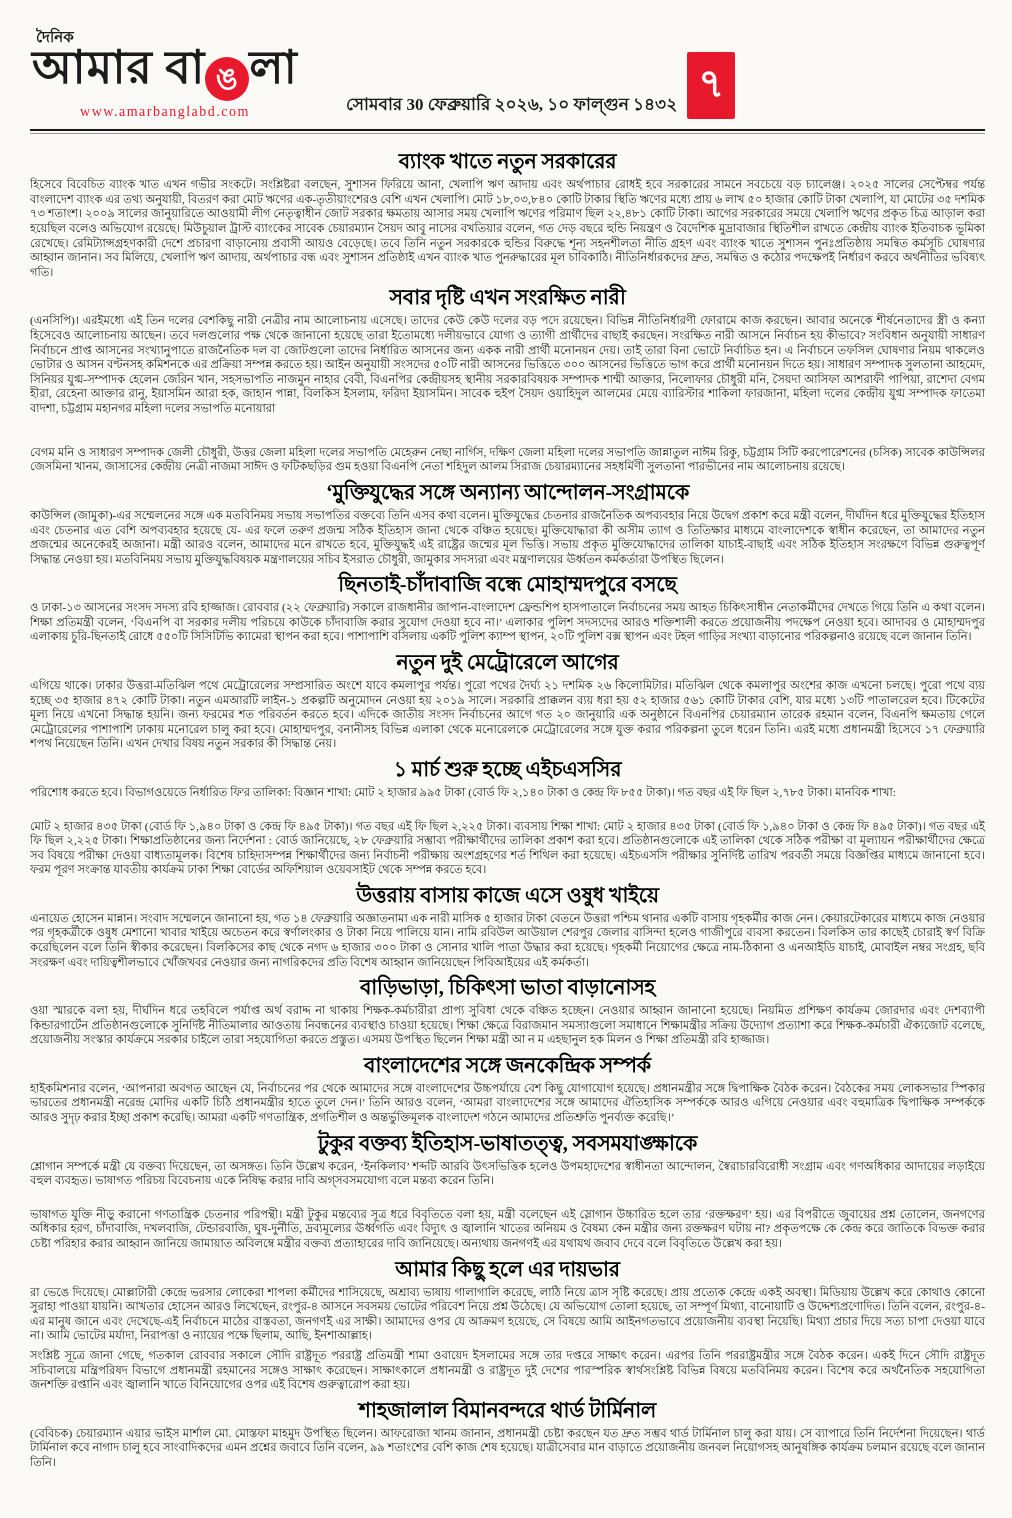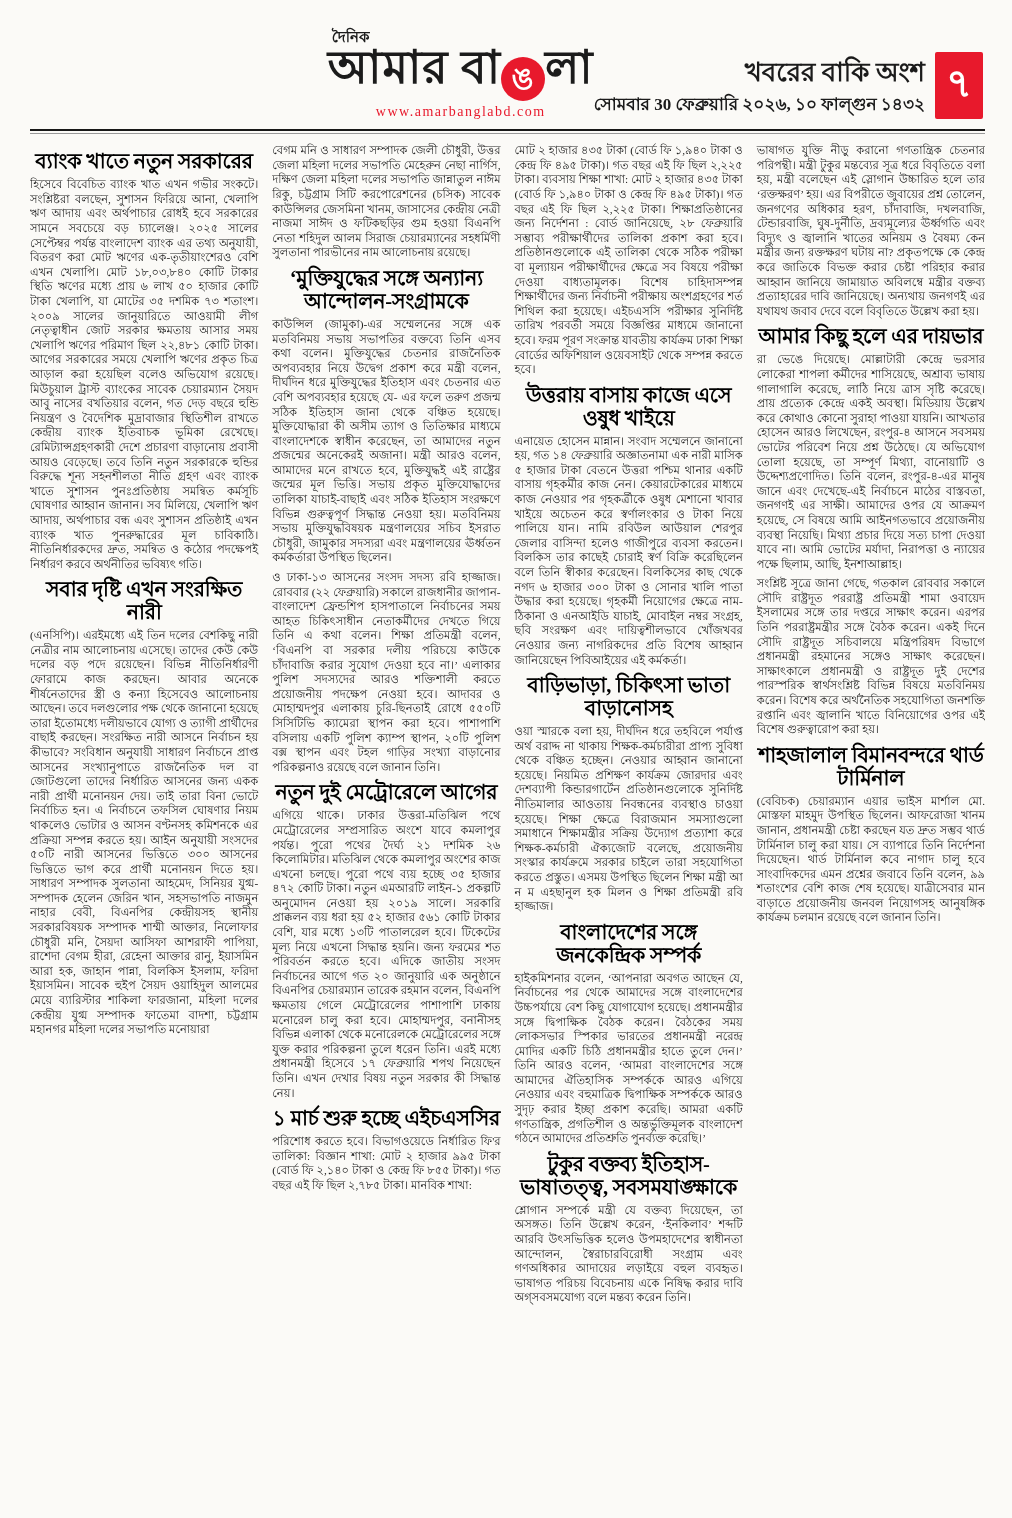--- a/index.html
+++ b/index.html
@@ -9,22 +9,23 @@
     background:#fbfaf7;
     font-family:"Liberation Serif","DejaVu Serif",serif;
     color:#1b1b1b;
     overflow:hidden;
     position:relative;
   }
   .page { padding:22px 27px 0 30px; }
 
   
   .header {
-    display:flex; justify-content:flex-end; align-items:flex-end;
+    display:flex; justify-content:flex-start; align-items:flex-end;
     padding:8px 2px 10px 2px;
+    gap:48px;
   }
   .masthead { line-height:1; }
   .daily-label { font-size:15px; font-weight:700; margin-left:4px; }
   .paper-title { font-size:46px; font-weight:700; letter-spacing:1px; line-height:1.02; }
   .nga-wrap {
     display:inline-flex; align-items:center; justify-content:center;
     width:44px; height:44px; border-radius:50%;
     background:var(--accent); color:#fff; vertical-align:-6px;
     font-size:30px; font-weight:700;
   }
@@ -36,21 +37,21 @@
   .page-badge {
     width:48px; min-height:64px; background:var(--accent); border-radius:2px;
     display:flex; align-items:center; justify-content:center;
     color:#fff; font-size:40px; font-weight:700;
   }
   .rule-thick { height:2px; background:#181818; }
   .rule-thin  { height:1px; background:#9a9a9a; margin-top:2px; }
 
   
   .columns {
-    display:flex; gap:14px; padding-top:9px; height:1360px; overflow:hidden;
+    display:flex; gap:14px; padding-top:9px; height:1360px; overflow:hidden;flex-direction:column;
   }
   .col { flex:1 1 0; min-width:0; }
   .headline {
     font-size:20.5px; font-weight:700; text-align:center;
     line-height:1.12; margin:7px 0 4px 0; color:#000;
     letter-spacing:-0.2px;
   }
   .body-text {
     font-size:11.4px; line-height:1.28; text-align:justify;
     color:#222; margin-bottom:5px;
@@ -65,21 +66,20 @@
   <div class="header">
     <div class="masthead">
       <div class="daily-label">দৈনিক</div>
       <div class="paper-title"><span>আমার বা</span><span class="nga-wrap">
             <span>ঙ</span>
           </span><span>লা</span></div>
       <div class="website">www.amarbanglabd.com</div>
     </div>
     <div class="header-right">
       <div class="header-right-text">
-        <div class="section-title">খবরের বাকি অংশ</div>
         <div class="dateline">সোমবার 30 ফেব্রুয়ারি ২০২৬, ১০ ফাল্গুন ১৪৩২</div>
       </div>
       <div class="page-badge">
         <span>৭</span>
       </div>
     </div>
   </div>
 
   <div class="rule-thick"></div>
   <div class="rule-thin"></div>
@@ -88,20 +88,21 @@
       <div class="col">
         <div class="headline">ব্যাংক খাতে নতুন সরকারের</div>
         <div class="body-text">হিসেবে বিবেচিত ব্যাংক খাত এখন গভীর সংকটে। সংশ্লিষ্টরা বলছেন, সুশাসন ফিরিয়ে আনা, খেলাপি ঋণ আদায় এবং অর্থপাচার রোধই হবে সরকারের সামনে সবচেয়ে বড় চ্যালেঞ্জ। ২০২৫ সালের সেপ্টেম্বর পর্যন্ত বাংলাদেশ ব্যাংক এর তথ্য অনুযায়ী, বিতরণ করা মোট ঋণের এক-তৃতীয়াংশেরও বেশি এখন খেলাপি। মোট ১৮,০৩,৮৪০ কোটি টাকার স্থিতি ঋণের মধ্যে প্রায় ৬ লাখ ৫০ হাজার কোটি টাকা খেলাপি, যা মোটের ৩৫ দশমিক ৭৩ শতাংশ। ২০০৯ সালের জানুয়ারিতে আওয়ামী লীগ নেতৃত্বাধীন জোট সরকার ক্ষমতায় আসার সময় খেলাপি ঋণের পরিমাণ ছিল ২২,৪৮১ কোটি টাকা। আগের সরকারের সময়ে খেলাপি ঋণের প্রকৃত চিত্র আড়াল করা হয়েছিল বলেও অভিযোগ রয়েছে। মিউচুয়াল ট্রাস্ট ব্যাংকের সাবেক চেয়ারম্যান সৈয়দ আবু নাসের বখতিয়ার বলেন, গত দেড় বছরে হুন্ডি নিয়ন্ত্রণ ও বৈদেশিক মুদ্রাবাজার স্থিতিশীল রাখতে কেন্দ্রীয় ব্যাংক ইতিবাচক ভূমিকা রেখেছে। রেমিট্যান্সগ্রহণকারী দেশে প্রচারণা বাড়ানোয় প্রবাসী আয়ও বেড়েছে। তবে তিনি নতুন সরকারকে হুন্ডির বিরুদ্ধে শূন্য সহনশীলতা নীতি গ্রহণ এবং ব্যাংক খাতে সুশাসন পুনঃপ্রতিষ্ঠায় সমন্বিত কর্মসূচি ঘোষণার আহ্বান জানান। সব মিলিয়ে, খেলাপি ঋণ আদায়, অর্থপাচার বন্ধ এবং সুশাসন প্রতিষ্ঠাই এখন ব্যাংক খাত পুনরুদ্ধারের মূল চাবিকাঠি। নীতিনির্ধারকদের দ্রুত, সমন্বিত ও কঠোর পদক্ষেপই নির্ধারণ করবে অর্থনীতির ভবিষ্যৎ গতি।</div>
         <div class="headline">সবার দৃষ্টি এখন সংরক্ষিত নারী</div>
         <div class="body-text">(এনসিপি)। এরইমধ্যে এই তিন দলের বেশকিছু নারী নেত্রীর নাম আলোচনায় এসেছে। তাদের কেউ কেউ দলের বড় পদে রয়েছেন। বিভিন্ন নীতিনির্ধারণী ফোরামে কাজ করছেন। আবার অনেকে শীর্ষনেতাদের স্ত্রী ও কন্যা হিসেবেও আলোচনায় আছেন। তবে দলগুলোর পক্ষ থেকে জানানো হয়েছে তারা ইতোমধ্যে দলীয়ভাবে যোগ্য ও ত্যাগী প্রার্থীদের বাছাই করছেন। সংরক্ষিত নারী আসনে নির্বাচন হয় কীভাবে? সংবিধান অনুযায়ী সাধারণ নির্বাচনে প্রাপ্ত আসনের সংখ্যানুপাতে রাজনৈতিক দল বা জোটগুলো তাদের নির্ধারিত আসনের জন্য একক নারী প্রার্থী মনোনয়ন দেয়। তাই তারা বিনা ভোটে নির্বাচিত হন। এ নির্বাচনে তফসিল ঘোষণার নিয়ম থাকলেও ভোটার ও আসন বণ্টনসহ কমিশনকে এর প্রক্রিয়া সম্পন্ন করতে হয়। আইন অনুযায়ী সংসদের ৫০টি নারী আসনের ভিত্তিতে ৩০০ আসনের ভিত্তিতে ভাগ করে প্রার্থী মনোনয়ন দিতে হয়। সাধারণ সম্পাদক সুলতানা আহমেদ, সিনিয়র যুগ্ম-সম্পাদক হেলেন জেরিন খান, সহসভাপতি নাজমুন নাহার বেবী, বিএনপির কেন্দ্রীয়সহ স্থানীয় সরকারবিষয়ক সম্পাদক শাম্মী আক্তার, নিলোফার চৌধুরী মনি, সৈয়দা আসিফা আশরাফী পাপিয়া, রাশেদা বেগম হীরা, রেহেনা আক্তার রানু, ইয়াসমিন আরা হক, জাহান পান্না, বিলকিস ইসলাম, ফরিদা ইয়াসমিন। সাবেক হুইপ সৈয়দ ওয়াহিদুল আলমের মেয়ে ব্যারিস্টার শাকিলা ফারজানা, মহিলা দলের কেন্দ্রীয় যুগ্ম সম্পাদক ফাতেমা বাদশা, চট্টগ্রাম মহানগর মহিলা দলের সভাপতি মনোয়ারা</div>
       </div>
       <div class="col">
         <div class="body-text">বেগম মনি ও সাধারণ সম্পাদক জেলী চৌধুরী, উত্তর জেলা মহিলা দলের সভাপতি মেহেরুন নেছা নার্গিস, দক্ষিণ জেলা মহিলা দলের সভাপতি জান্নাতুল নাঈম রিকু, চট্টগ্রাম সিটি করপোরেশনের (চসিক) সাবেক কাউন্সিলর জেসমিনা খানম, জাসাসের কেন্দ্রীয় নেত্রী নাজমা সাঈদ ও ফটিকছড়ির গুম হওয়া বিএনপি নেতা শহিদুল আলম সিরাজ চেয়ারম্যানের সহধর্মিণী সুলতানা পারভীনের নাম আলোচনায় রয়েছে।</div>
         <div class="headline">‘মুক্তিযুদ্ধের সঙ্গে অন্যান্য আন্দোলন-সংগ্রামকে</div>
         <div class="body-text">কাউন্সিল (জামুকা)-এর সম্মেলনের সঙ্গে এক মতবিনিময় সভায় সভাপতির বক্তব্যে তিনি এসব কথা বলেন। মুক্তিযুদ্ধের চেতনার রাজনৈতিক অপব্যবহার নিয়ে উদ্বেগ প্রকাশ করে মন্ত্রী বলেন, দীর্ঘদিন ধরে মুক্তিযুদ্ধের ইতিহাস এবং চেতনার এত বেশি অপব্যবহার হয়েছে যে- এর ফলে তরুণ প্রজন্ম সঠিক ইতিহাস জানা থেকে বঞ্চিত হয়েছে। মুক্তিযোদ্ধারা কী অসীম ত্যাগ ও তিতিক্ষার মাধ্যমে বাংলাদেশকে স্বাধীন করেছেন, তা আমাদের নতুন প্রজন্মের অনেকেরই অজানা। মন্ত্রী আরও বলেন, আমাদের মনে রাখতে হবে, মুক্তিযুদ্ধই এই রাষ্ট্রের জন্মের মূল ভিত্তি। সভায় প্রকৃত মুক্তিযোদ্ধাদের তালিকা যাচাই-বাছাই এবং সঠিক ইতিহাস সংরক্ষণে বিভিন্ন গুরুত্বপূর্ণ সিদ্ধান্ত নেওয়া হয়। মতবিনিময় সভায় মুক্তিযুদ্ধবিষয়ক মন্ত্রণালয়ের সচিব ইসরাত চৌধুরী, জামুকার সদস্যরা এবং মন্ত্রণালয়ের ঊর্ধ্বতন কর্মকর্তারা উপস্থিত ছিলেন।</div>
+        <div class="headline">ছিনতাই-চাঁদাবাজি বন্ধে মোহাম্মদপুরে বসছে</div>
         <div class="body-text">ও ঢাকা-১৩ আসনের সংসদ সদস্য রবি হাজ্জাজ। রোববার (২২ ফেব্রুয়ারি) সকালে রাজধানীর জাপান-বাংলাদেশ ফ্রেন্ডশিপ হাসপাতালে নির্বাচনের সময় আহত চিকিৎসাধীন নেতাকর্মীদের দেখতে গিয়ে তিনি এ কথা বলেন। শিক্ষা প্রতিমন্ত্রী বলেন, ‘বিএনপি বা সরকার দলীয় পরিচয়ে কাউকে চাঁদাবাজি করার সুযোগ দেওয়া হবে না।’ এলাকার পুলিশ সদস্যদের আরও শক্তিশালী করতে প্রয়োজনীয় পদক্ষেপ নেওয়া হবে। আদাবর ও মোহাম্মদপুর এলাকায় চুরি-ছিনতাই রোধে ৫৫০টি সিসিটিভি ক্যামেরা স্থাপন করা হবে। পাশাপাশি বসিলায় একটি পুলিশ ক্যাম্প স্থাপন, ২০টি পুলিশ বক্স স্থাপন এবং টহল গাড়ির সংখ্যা বাড়ানোর পরিকল্পনাও রয়েছে বলে জানান তিনি।</div>
         <div class="headline">নতুন দুই মেট্রোরেলে আগের</div>
         <div class="body-text">এগিয়ে থাকে। ঢাকার উত্তরা-মতিঝিল পথে মেট্রোরেলের সম্প্রসারিত অংশে যাবে কমলাপুর পর্যন্ত। পুরো পথের দৈর্ঘ্য ২১ দশমিক ২৬ কিলোমিটার। মতিঝিল থেকে কমলাপুর অংশের কাজ এখনো চলছে। পুরো পথে ব্যয় হচ্ছে ৩৫ হাজার ৪৭২ কোটি টাকা। নতুন এমআরটি লাইন-১ প্রকল্পটি অনুমোদন নেওয়া হয় ২০১৯ সালে। সরকারি প্রাক্কলন ব্যয় ধরা হয় ৫২ হাজার ৫৬১ কোটি টাকার বেশি, যার মধ্যে ১৩টি পাতালরেল হবে। টিকেটের মূল্য নিয়ে এখনো সিদ্ধান্ত হয়নি। জন্য ফরমের শত পরিবর্তন করতে হবে। এদিকে জাতীয় সংসদ নির্বাচনের আগে গত ২০ জানুয়ারি এক অনুষ্ঠানে বিএনপির চেয়ারম্যান তারেক রহমান বলেন, বিএনপি ক্ষমতায় গেলে মেট্রোরেলের পাশাপাশি ঢাকায় মনোরেল চালু করা হবে। মোহাম্মদপুর, বনানীসহ বিভিন্ন এলাকা থেকে মনোরেলকে মেট্রোরেলের সঙ্গে যুক্ত করার পরিকল্পনা তুলে ধরেন তিনি। এরই মধ্যে প্রধানমন্ত্রী হিসেবে ১৭ ফেব্রুয়ারি শপথ নিয়েছেন তিনি। এখন দেখার বিষয় নতুন সরকার কী সিদ্ধান্ত নেয়।</div>
         <div class="headline">১ মার্চ শুরু হচ্ছে এইচএসসির</div>
         <div class="body-text">পরিশোধ করতে হবে। বিভাগওয়েডে নির্ধারিত ফি'র তালিকা: বিজ্ঞান শাখা: মোট ২ হাজার ৯৯৫ টাকা (বোর্ড ফি ২,১৪০ টাকা ও কেন্দ্র ফি ৮৫৫ টাকা)। গত বছর এই ফি ছিল ২,৭৮৫ টাকা। মানবিক শাখা:</div>
       </div>
       <div class="col">
         <div class="body-text">মোট ২ হাজার ৪৩৫ টাকা (বোর্ড ফি ১,৯৪০ টাকা ও কেন্দ্র ফি ৪৯৫ টাকা)। গত বছর এই ফি ছিল ২,২২৫ টাকা। ব্যবসায় শিক্ষা শাখা: মোট ২ হাজার ৪৩৫ টাকা (বোর্ড ফি ১,৯৪০ টাকা ও কেন্দ্র ফি ৪৯৫ টাকা)। গত বছর এই ফি ছিল ২,২২৫ টাকা। শিক্ষাপ্রতিষ্ঠানের জন্য নির্দেশনা : বোর্ড জানিয়েছে, ২৮ ফেব্রুয়ারি সম্ভাব্য পরীক্ষার্থীদের তালিকা প্রকাশ করা হবে। প্রতিষ্ঠানগুলোকে এই তালিকা থেকে সঠিক পরীক্ষা বা মূল্যায়ন পরীক্ষার্থীদের ক্ষেত্রে সব বিষয়ে পরীক্ষা দেওয়া বাধ্যতামূলক। বিশেষ চাহিদাসম্পন্ন শিক্ষার্থীদের জন্য নির্বাচনী পরীক্ষায় অংশগ্রহণের শর্ত শিথিল করা হয়েছে। এইচএসসি পরীক্ষার সুনির্দিষ্ট তারিখ পরবর্তী সময়ে বিজ্ঞপ্তির মাধ্যমে জানানো হবে। ফরম পূরণ সংক্রান্ত যাবতীয় কার্যক্রম ঢাকা শিক্ষা বোর্ডের অফিশিয়াল ওয়েবসাইট থেকে সম্পন্ন করতে হবে।</div>
         <div class="headline">উত্তরায় বাসায় কাজে এসে ওষুধ খাইয়ে</div>
         <div class="body-text">এনায়েত হোসেন মান্নান। সংবাদ সম্মেলনে জানানো হয়, গত ১৪ ফেব্রুয়ারি অজ্ঞাতনামা এক নারী মাসিক ৫ হাজার টাকা বেতনে উত্তরা পশ্চিম থানার একটি বাসায় গৃহকর্মীর কাজ নেন। কেয়ারটেকারের মাধ্যমে কাজ নেওয়ার পর গৃহকর্ত্রীকে ওষুধ মেশানো খাবার খাইয়ে অচেতন করে স্বর্ণালংকার ও টাকা নিয়ে পালিয়ে যান। নামি রবিউল আউয়াল শেরপুর জেলার বাসিন্দা হলেও গাজীপুরে ব্যবসা করতেন। বিলকিস তার কাছেই চোরাই স্বর্ণ বিক্রি করেছিলেন বলে তিনি স্বীকার করেছেন। বিলকিসের কাছ থেকে নগদ ৬ হাজার ৩০০ টাকা ও সোনার খালি পাতা উদ্ধার করা হয়েছে। গৃহকর্মী নিয়োগের ক্ষেত্রে নাম-ঠিকানা ও এনআইডি যাচাই, মোবাইল নম্বর সংগ্রহ, ছবি সংরক্ষণ এবং দায়িত্বশীলভাবে খোঁজখবর নেওয়ার জন্য নাগরিকদের প্রতি বিশেষ আহ্বান জানিয়েছেন পিবিআইয়ের এই কর্মকর্তা।</div>

